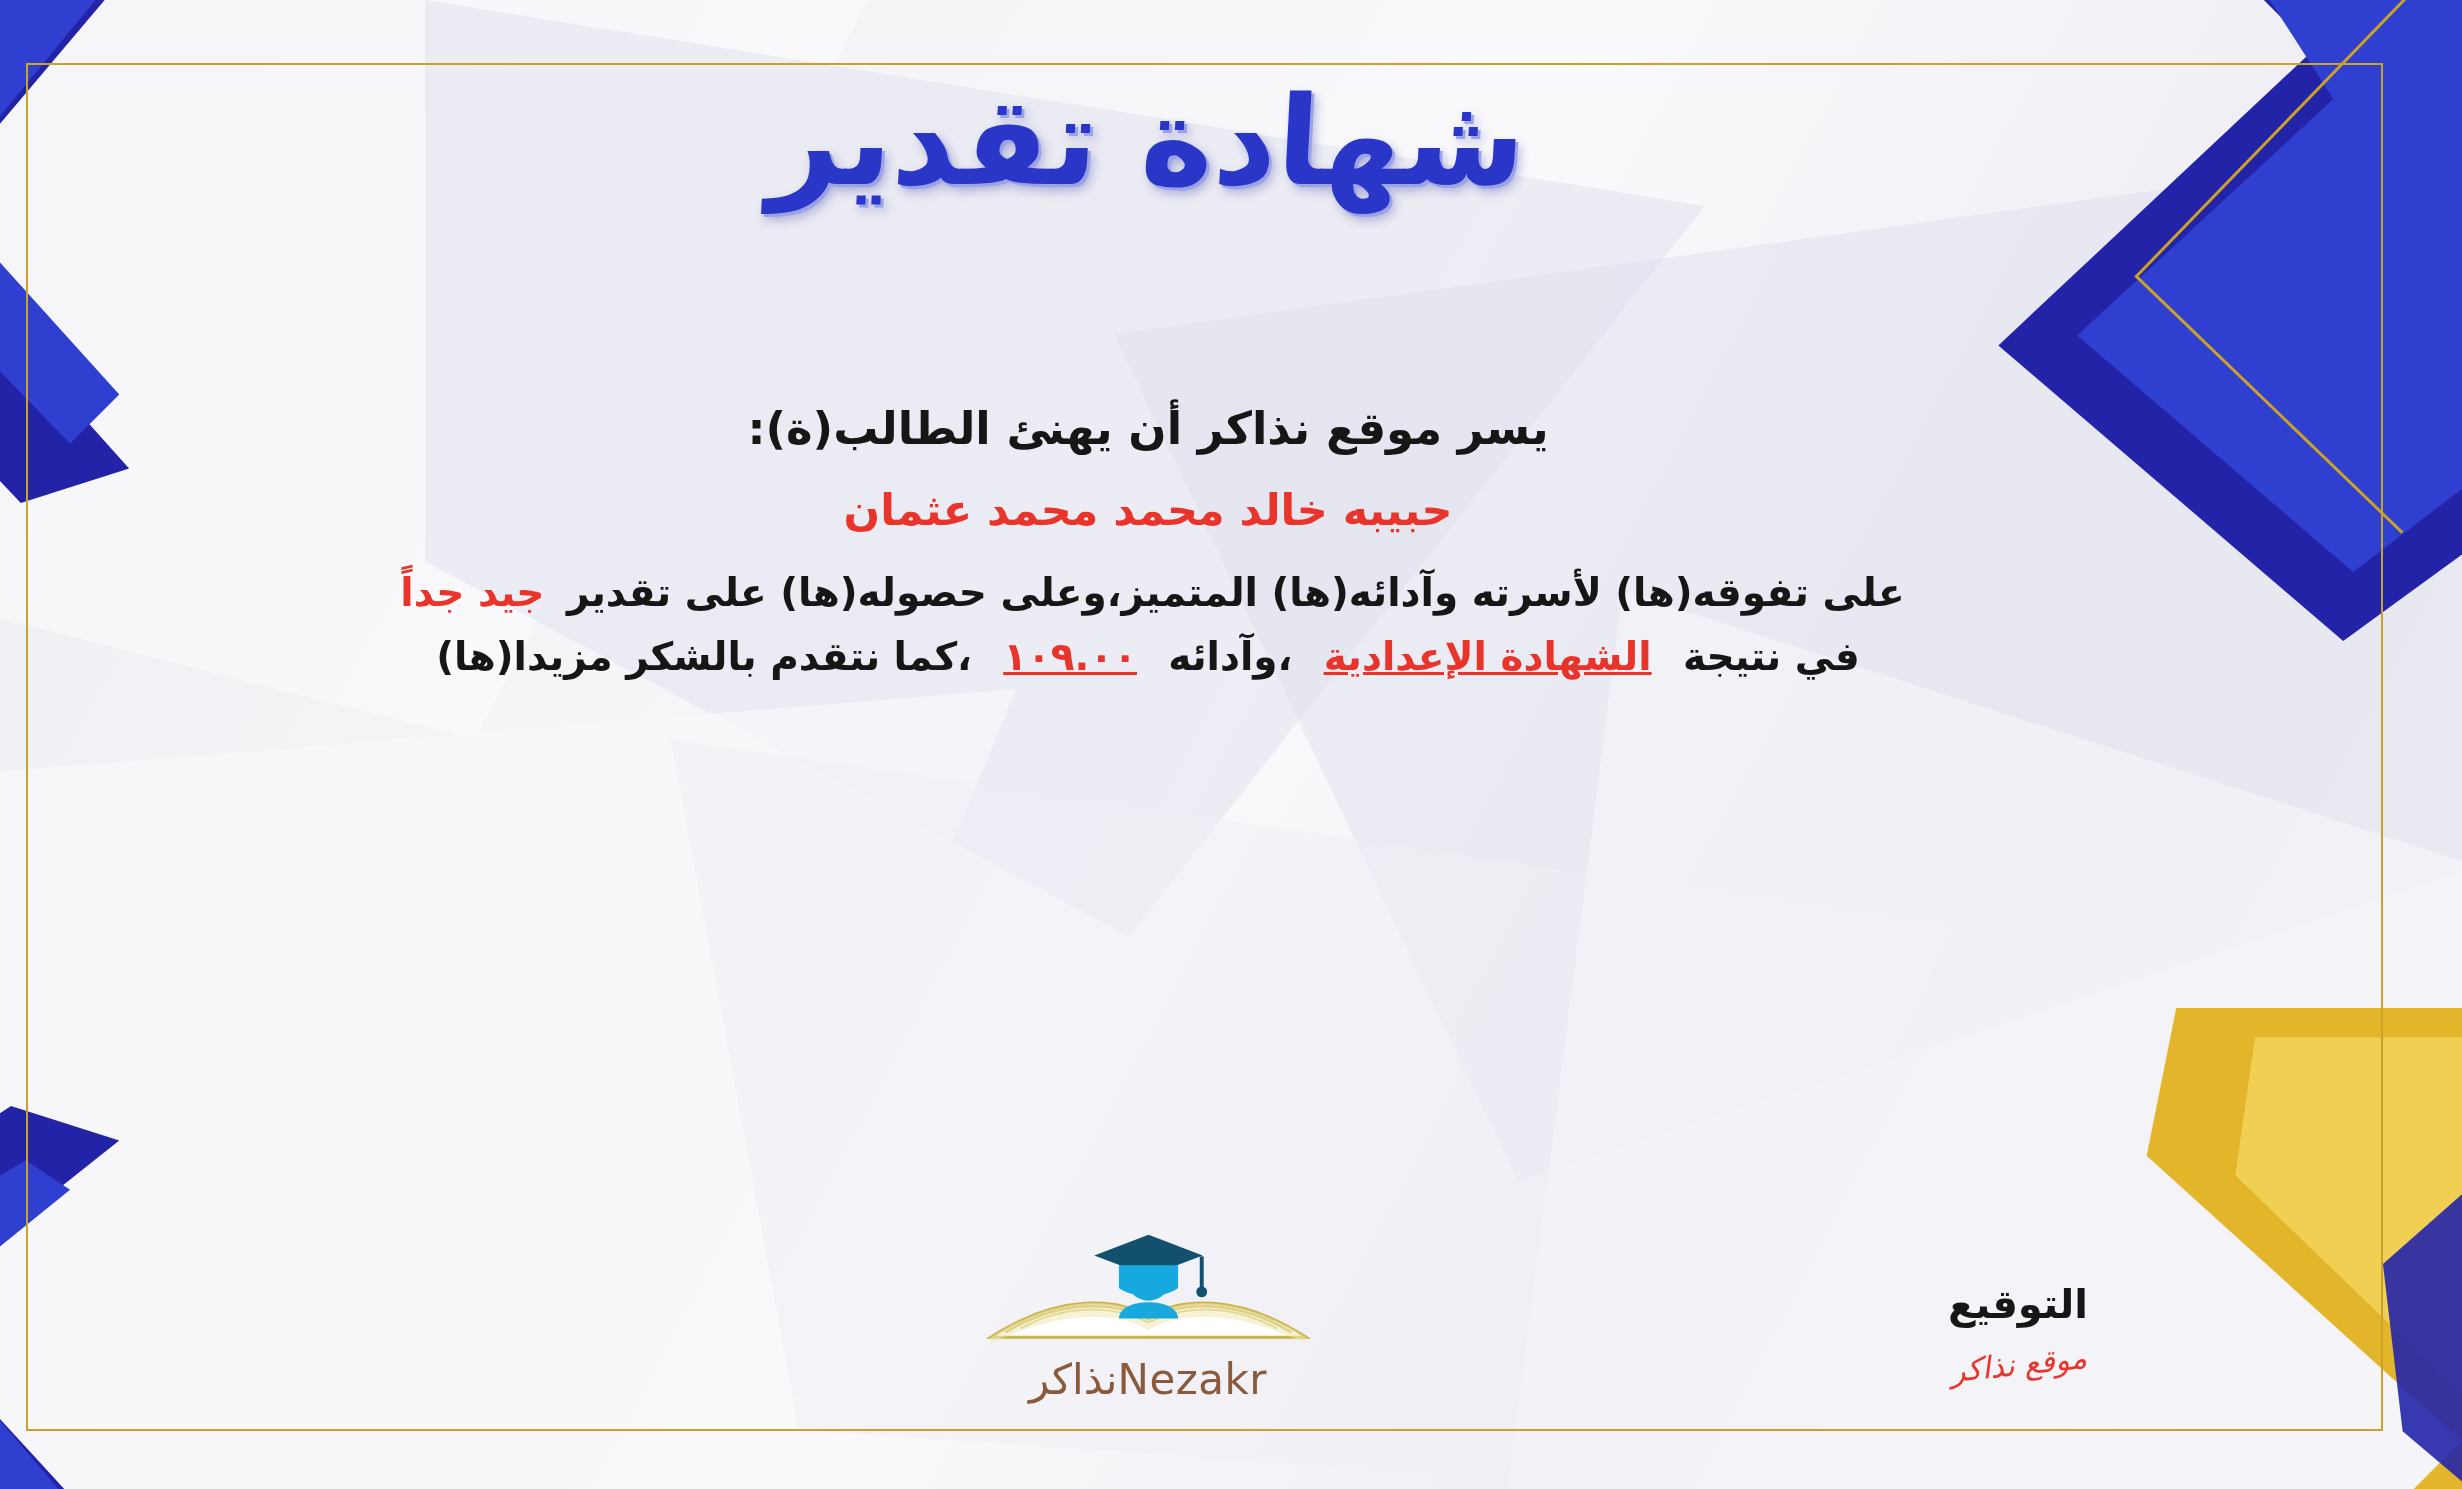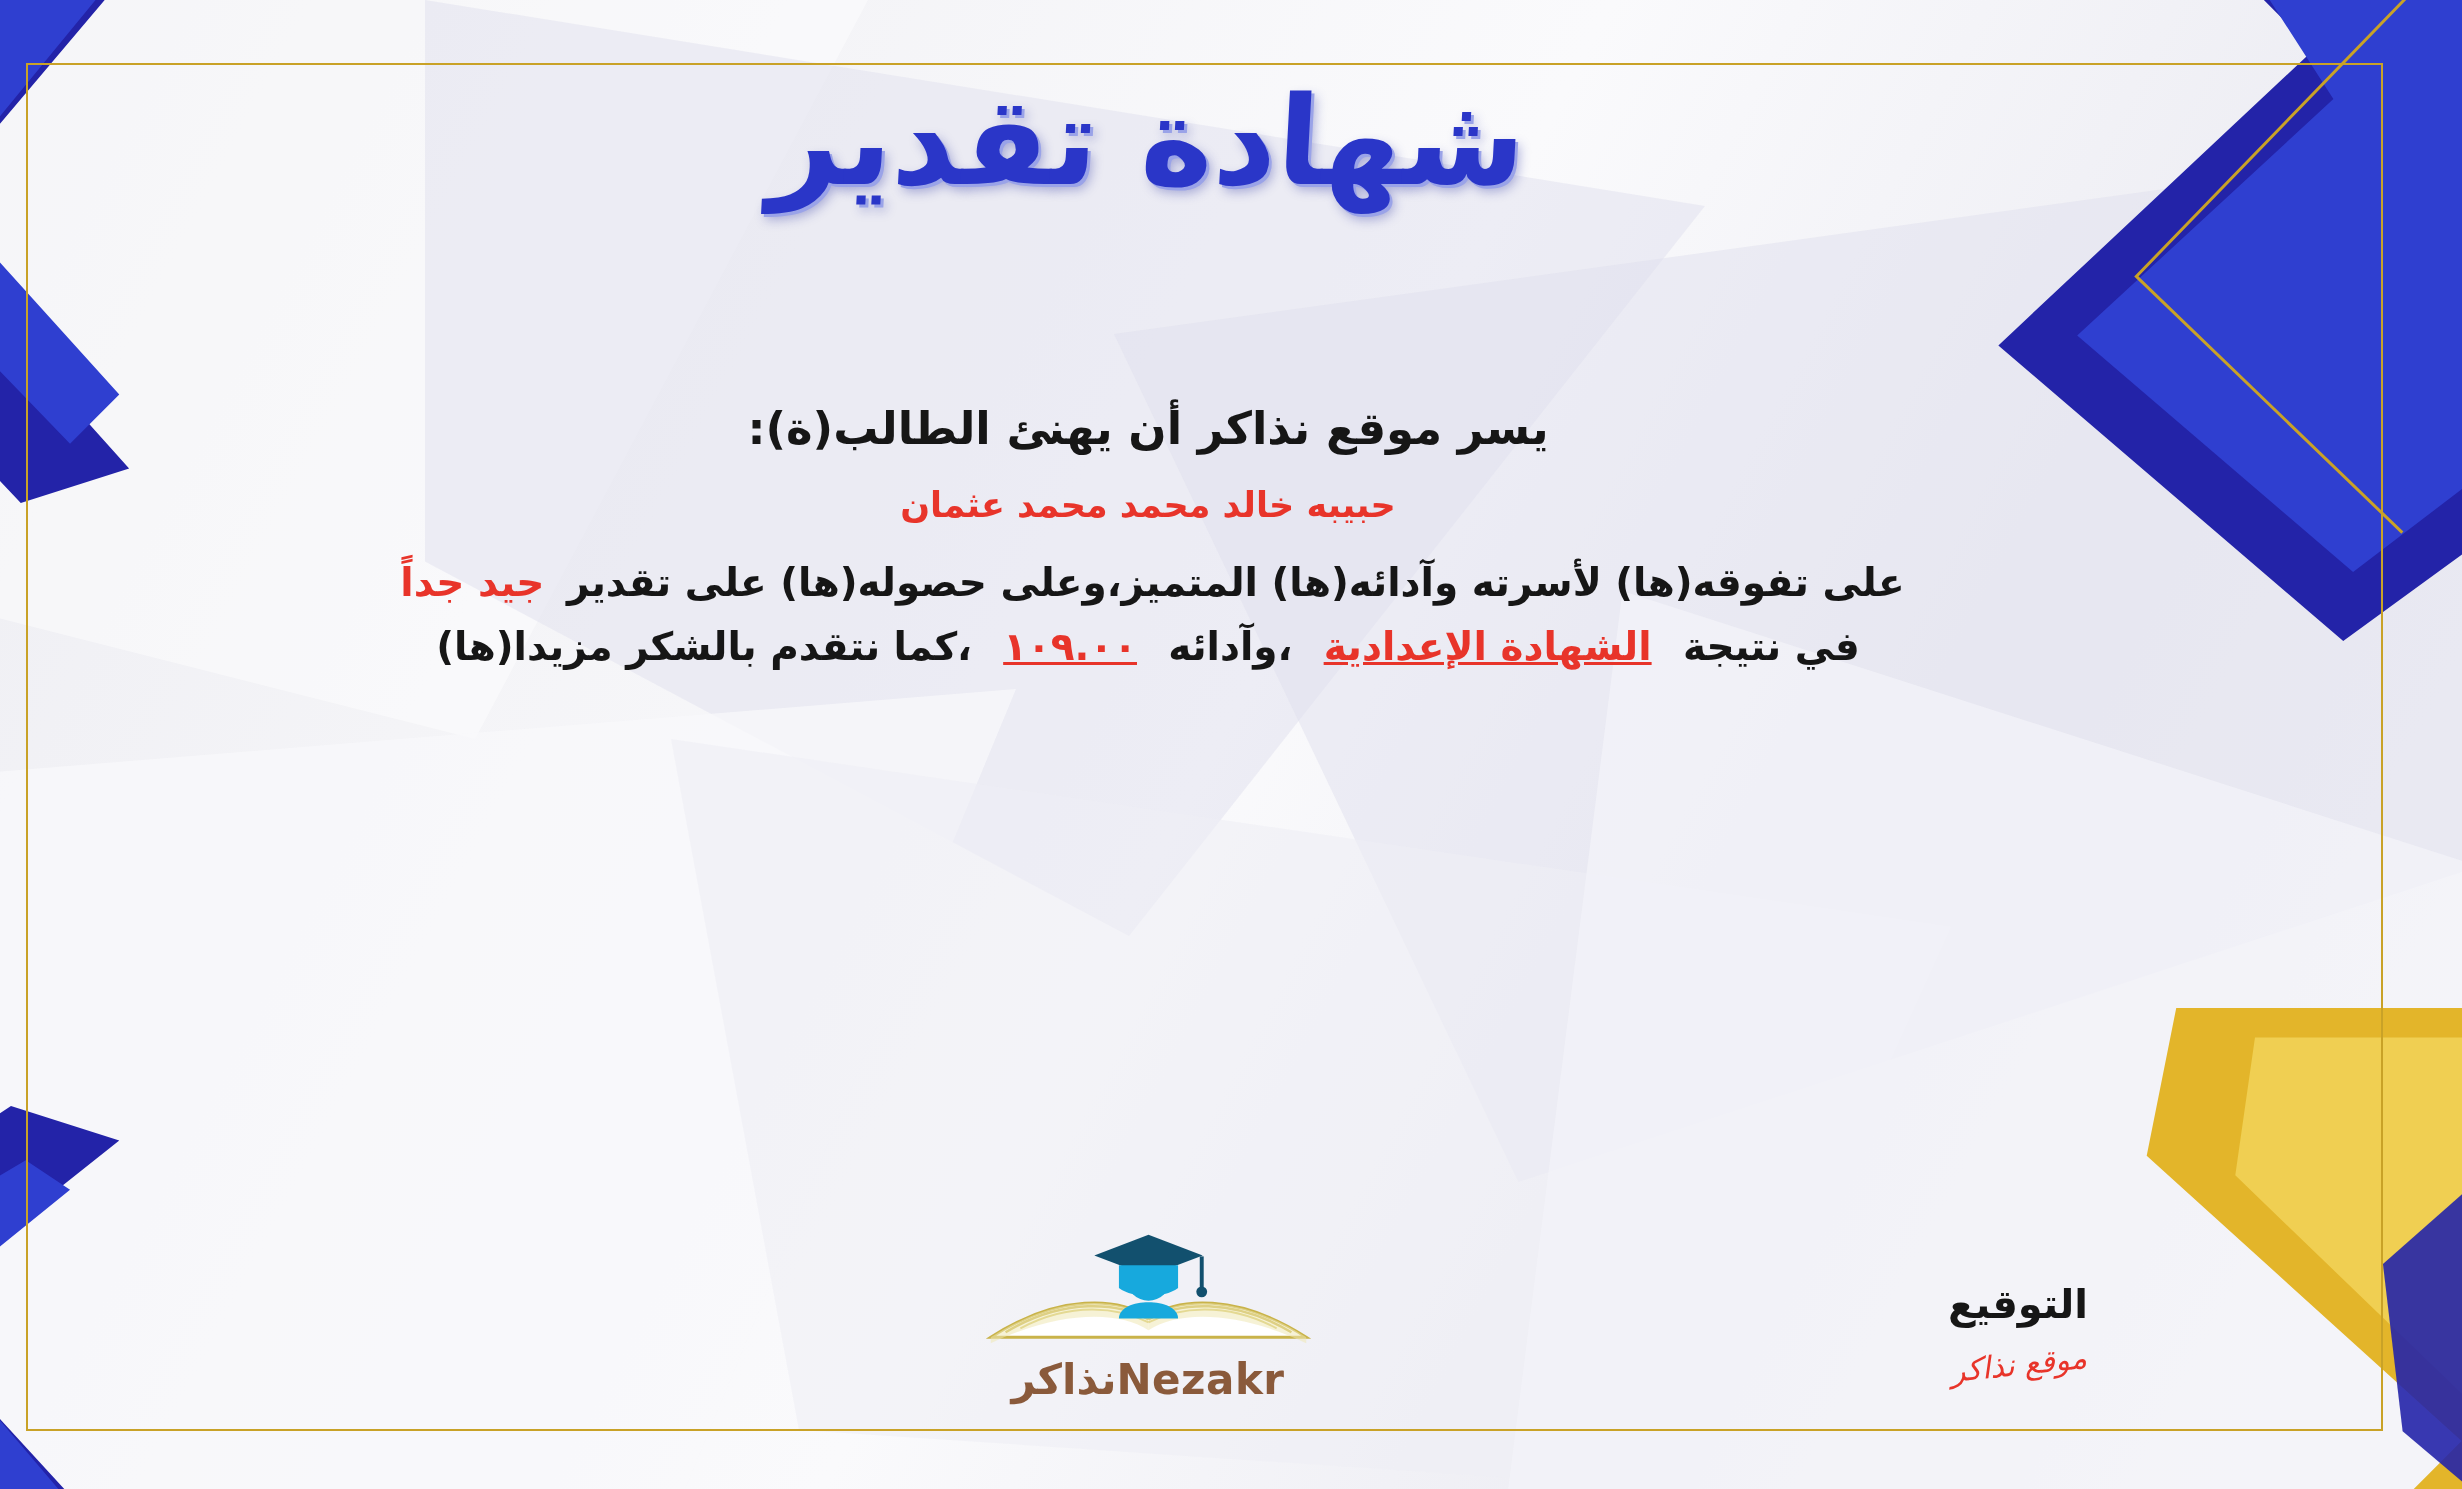--- a/index.html
+++ b/index.html
@@ -112,21 +112,21 @@
     font-size: 42px;
     line-height: 1.55;
     margin: 0 0 16.7px 0;
     font-weight: 600;
   }
   .line-intro {
     font-size: 45px;
     margin-bottom: 21.7px;
   }
   .student-name {
-    font-size: 35px;
+    font-size: 43px;
     color: #e8342a;
     font-weight: bold;
     margin-bottom: 25.6px;
   }
   .para {
     font-size: 39px;
     line-height: 1.65;
     font-weight: 600;
     margin: 0;
   }
@@ -165,21 +165,21 @@
     left: 0; right: 0;
     bottom: 86px;
     display: flex;
     flex-direction: column;
     align-items: center;
   }
   .logo-mark { display: block; }
   .logo-text {
     margin-top: 3px;
     font-size: 42px;
-    font-weight: bold;
+    font-weight: normal;
     color: #8a5a3b;
     letter-spacing: 0.5px;
     font-family: "DejaVu Sans", "Liberation Sans", sans-serif;
   }
 </style>
 </head>
 <body>
 
 <div class="certificate">
 

